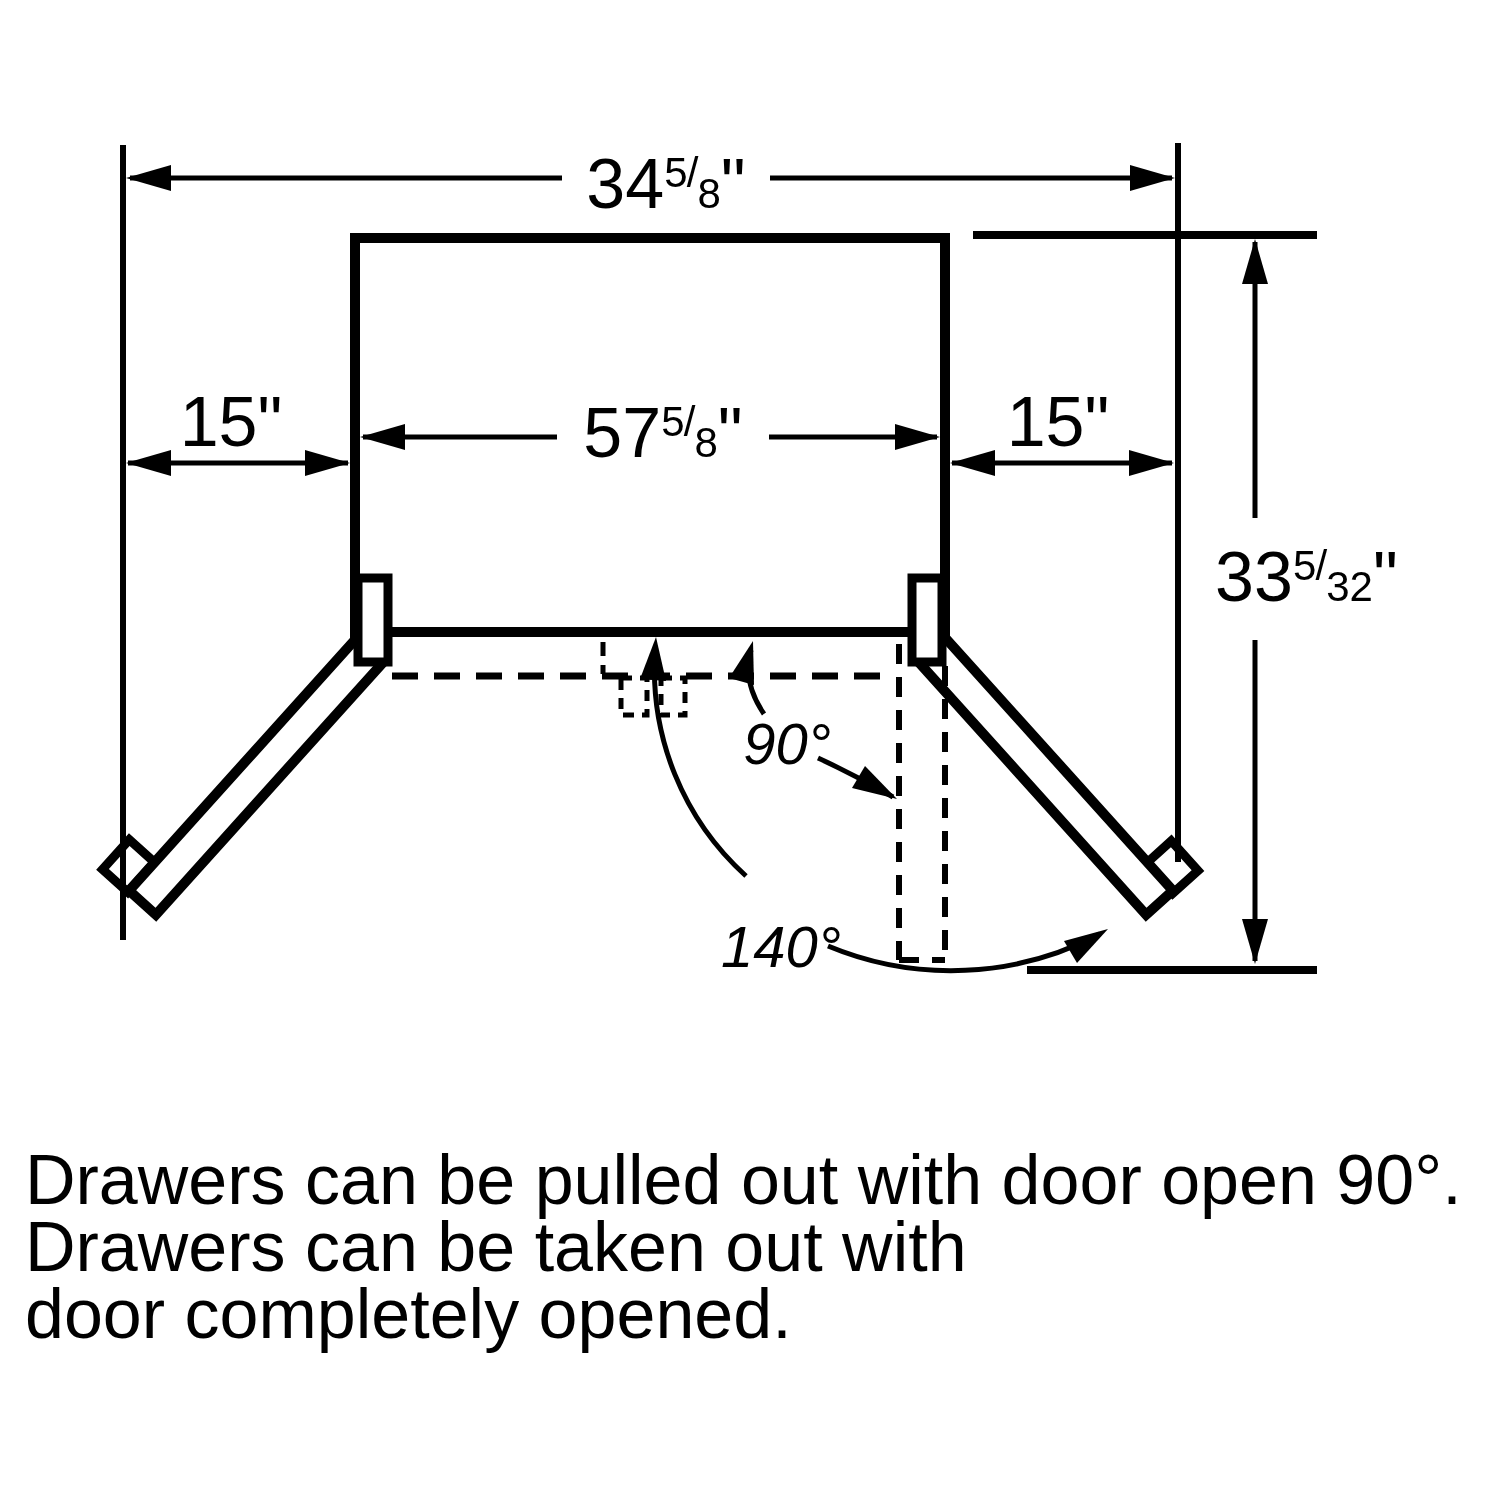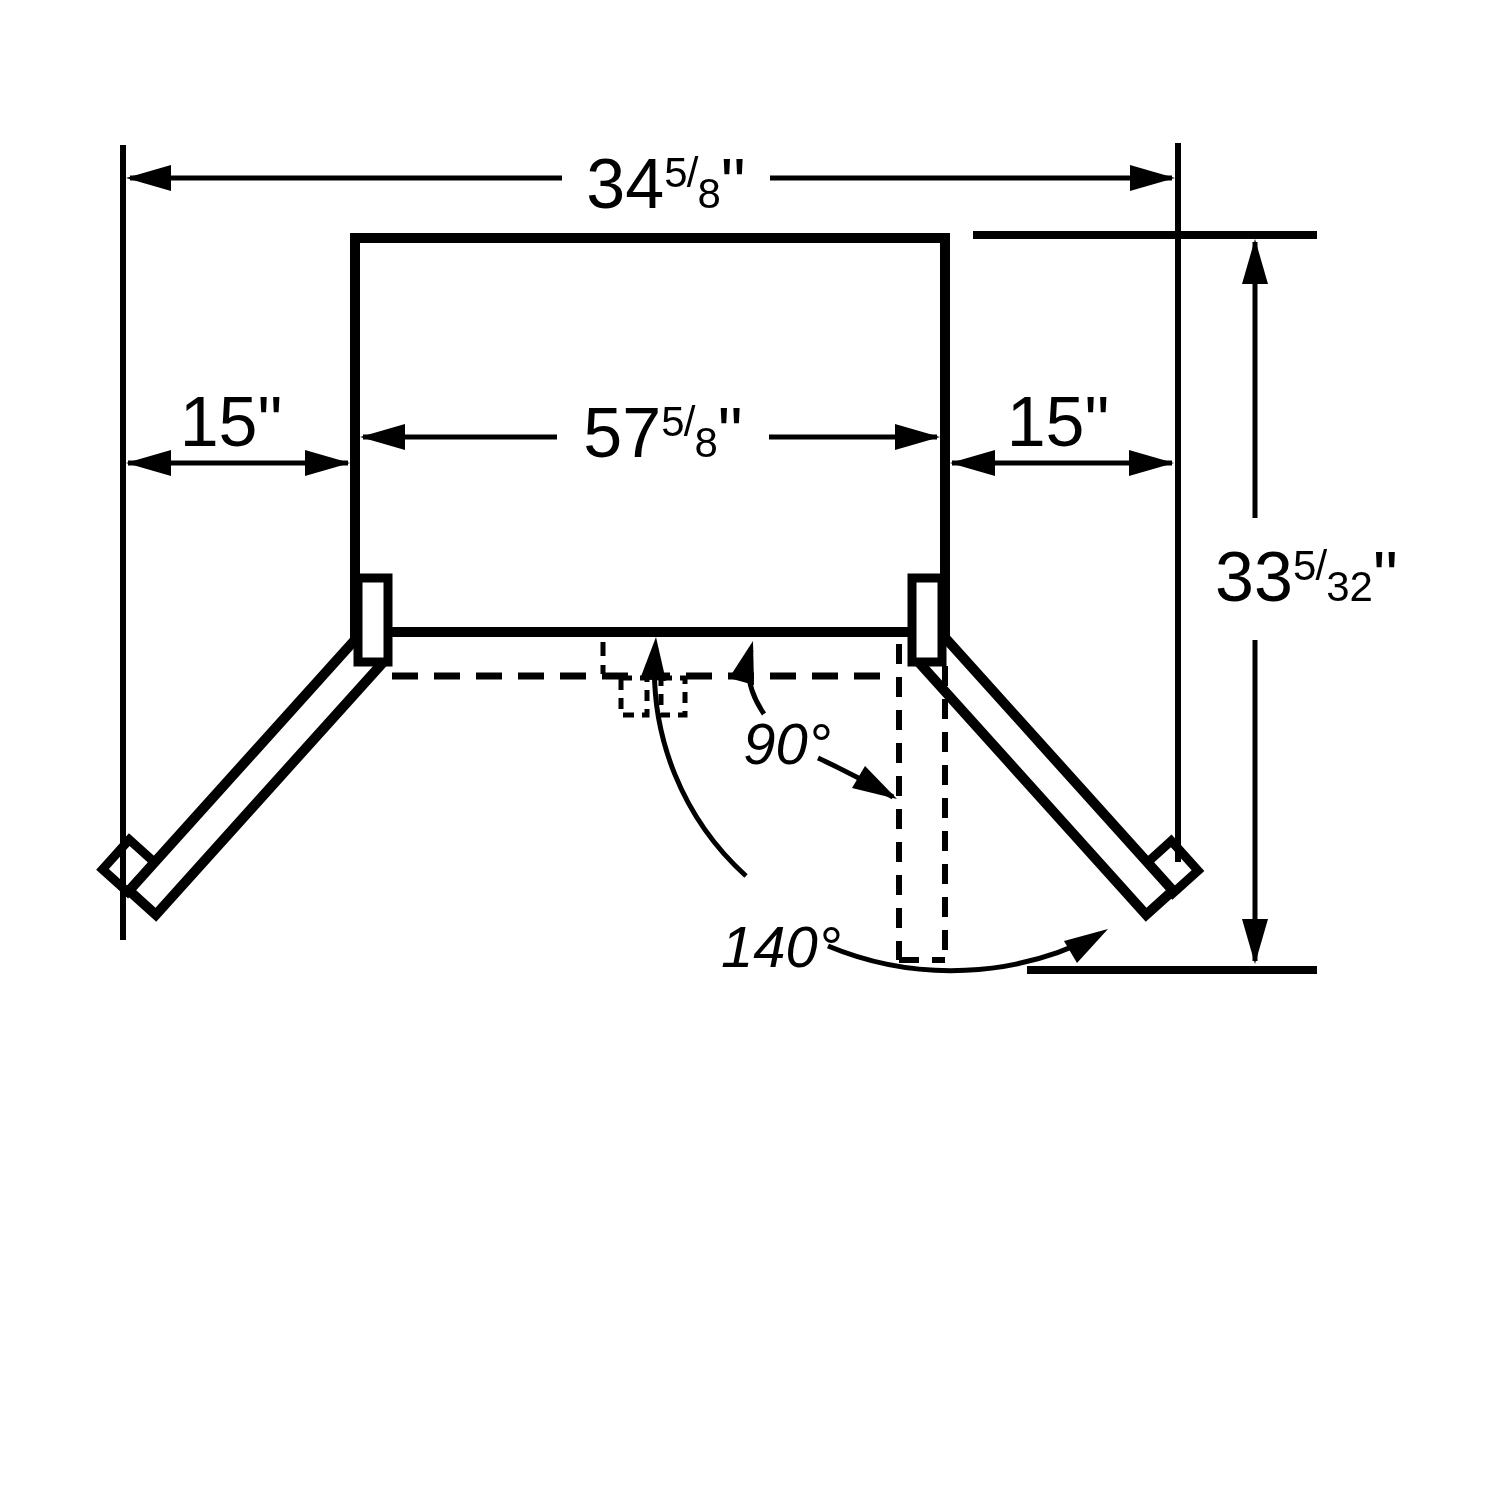--- a/index.html
+++ b/index.html
@@ -101,15 +101,20 @@
 
   <div class="label dim" style="left:231px;top:422px;"><span>15</span><span>"</span></div>
 
   <div class="label dim" style="left:1058px;top:422px;"><span>15</span><span>"</span></div>
 
   <div class="label dim-left" style="left:1215px;top:577px;"><span>33</span><span class="frac-num">5/</span><span class="frac-den">32</span><span>"</span></div>
 
   <div class="label angle" style="left:787px;top:744px;">90°</div>
   <div class="label angle" style="left:781px;top:913px;margin-top:34px;">140°</div>
 
+  <div class="notes">
+    <div>Drawers can be pulled out with door open 90°.</div>
+    <div>Drawers can be taken out with</div>
+    <div>door completely opened.</div>
+  </div>
 
 
 </div>
 
 </body></html>

